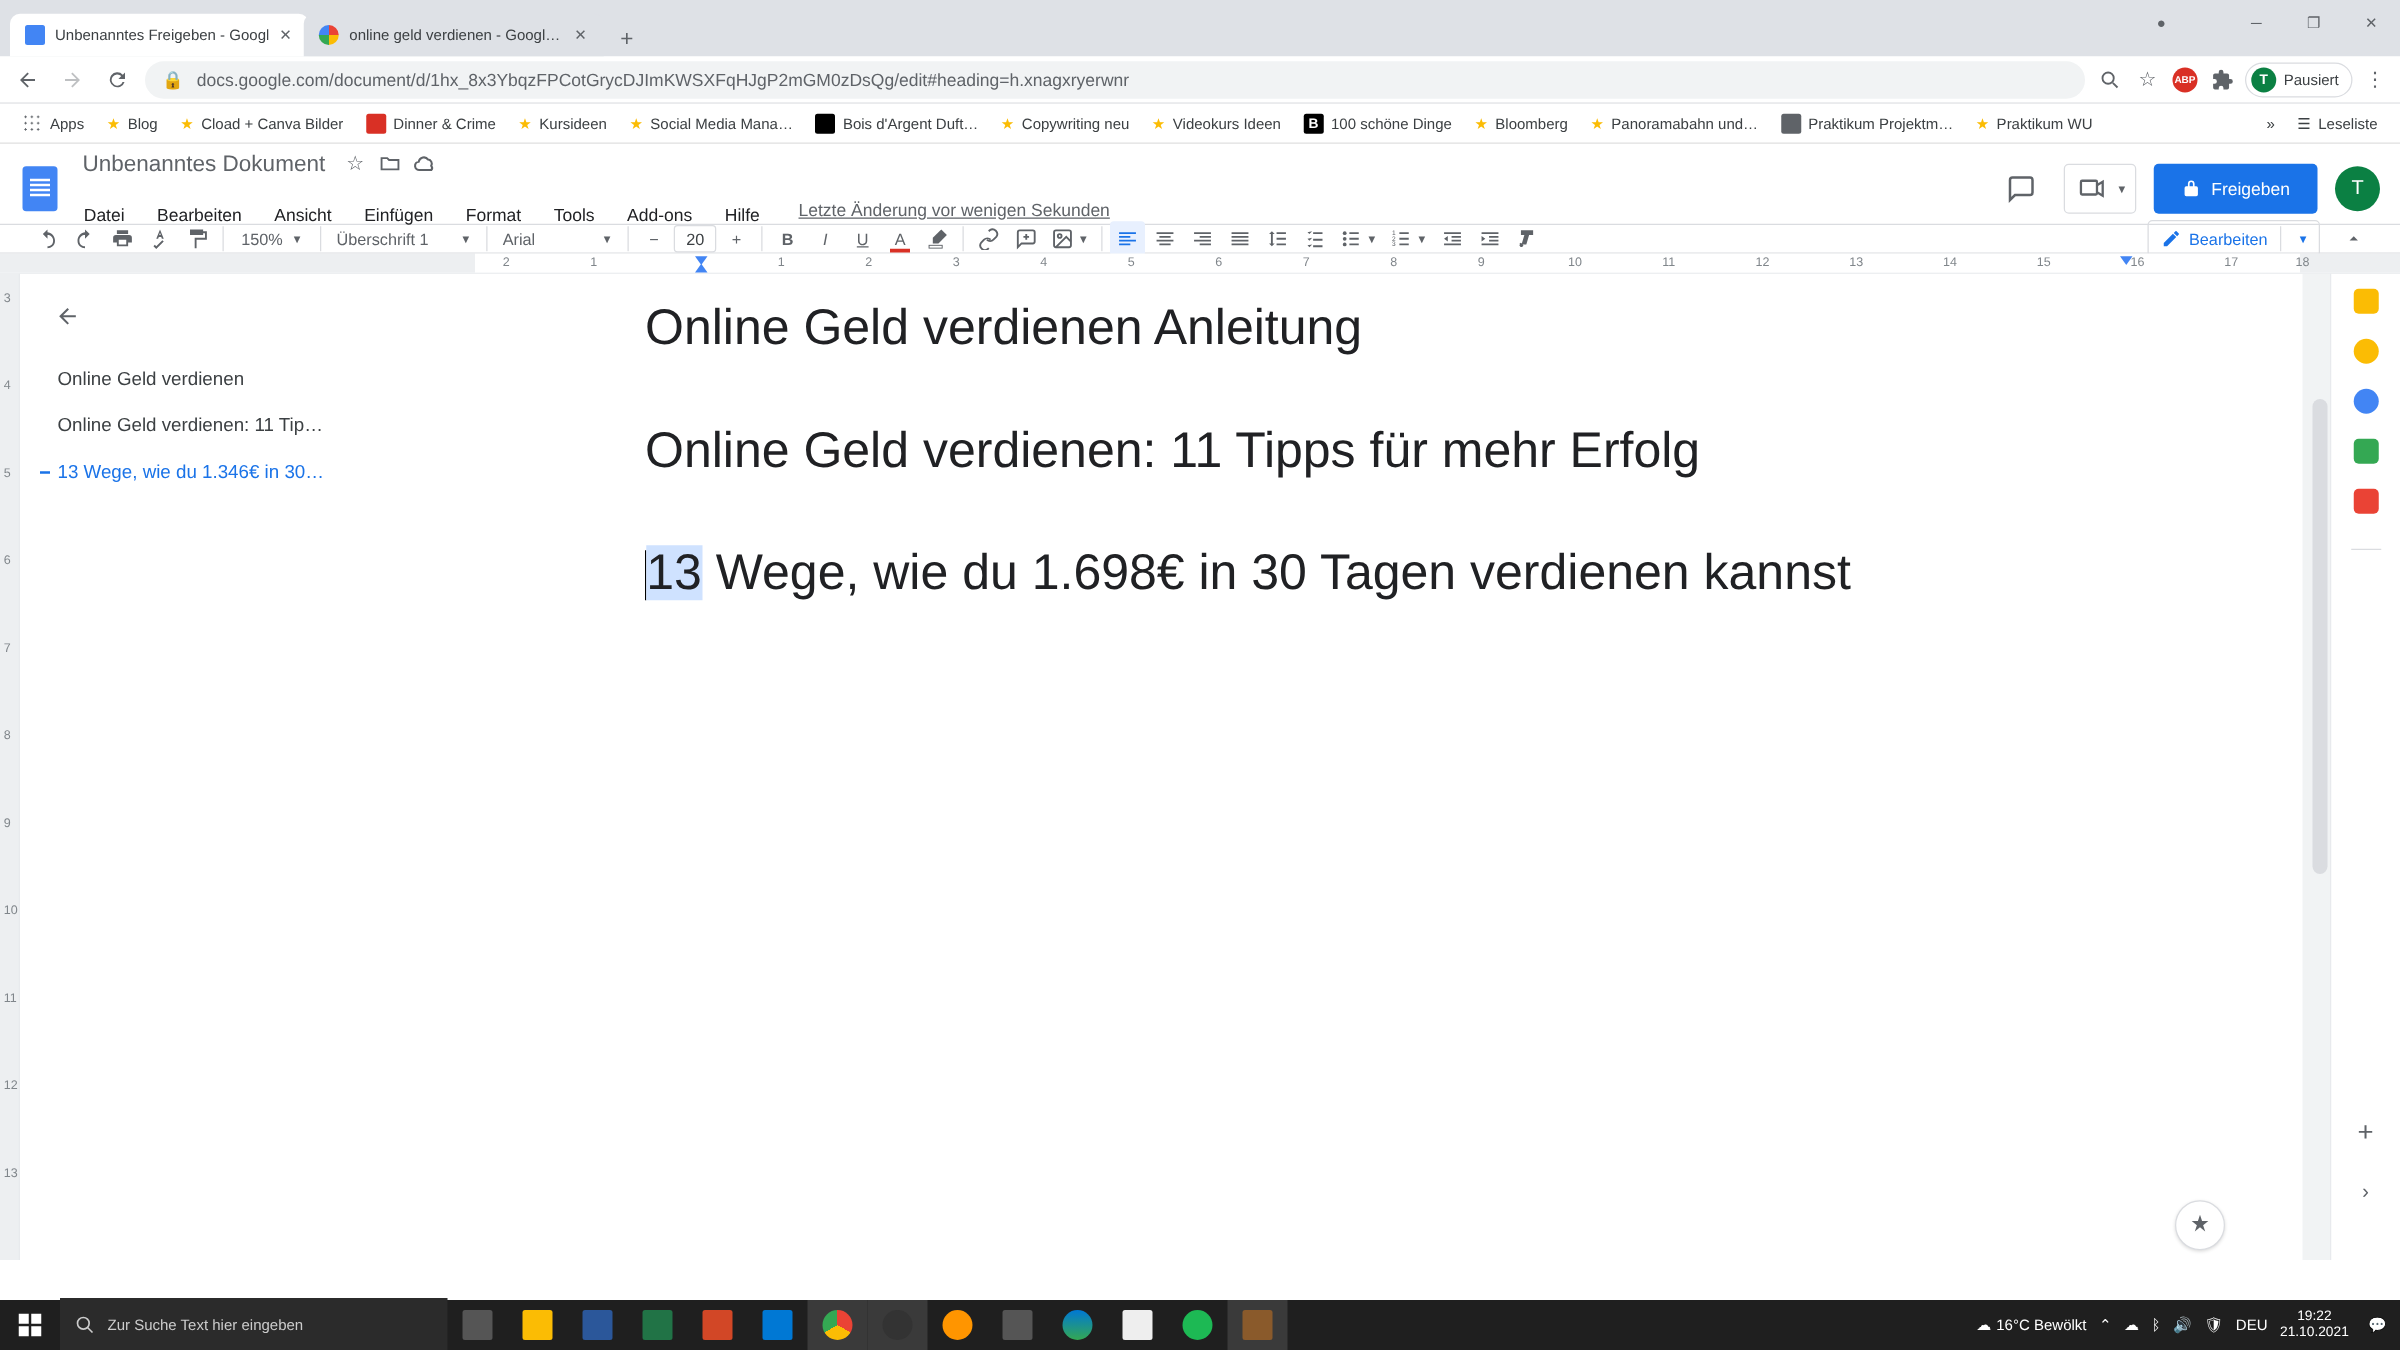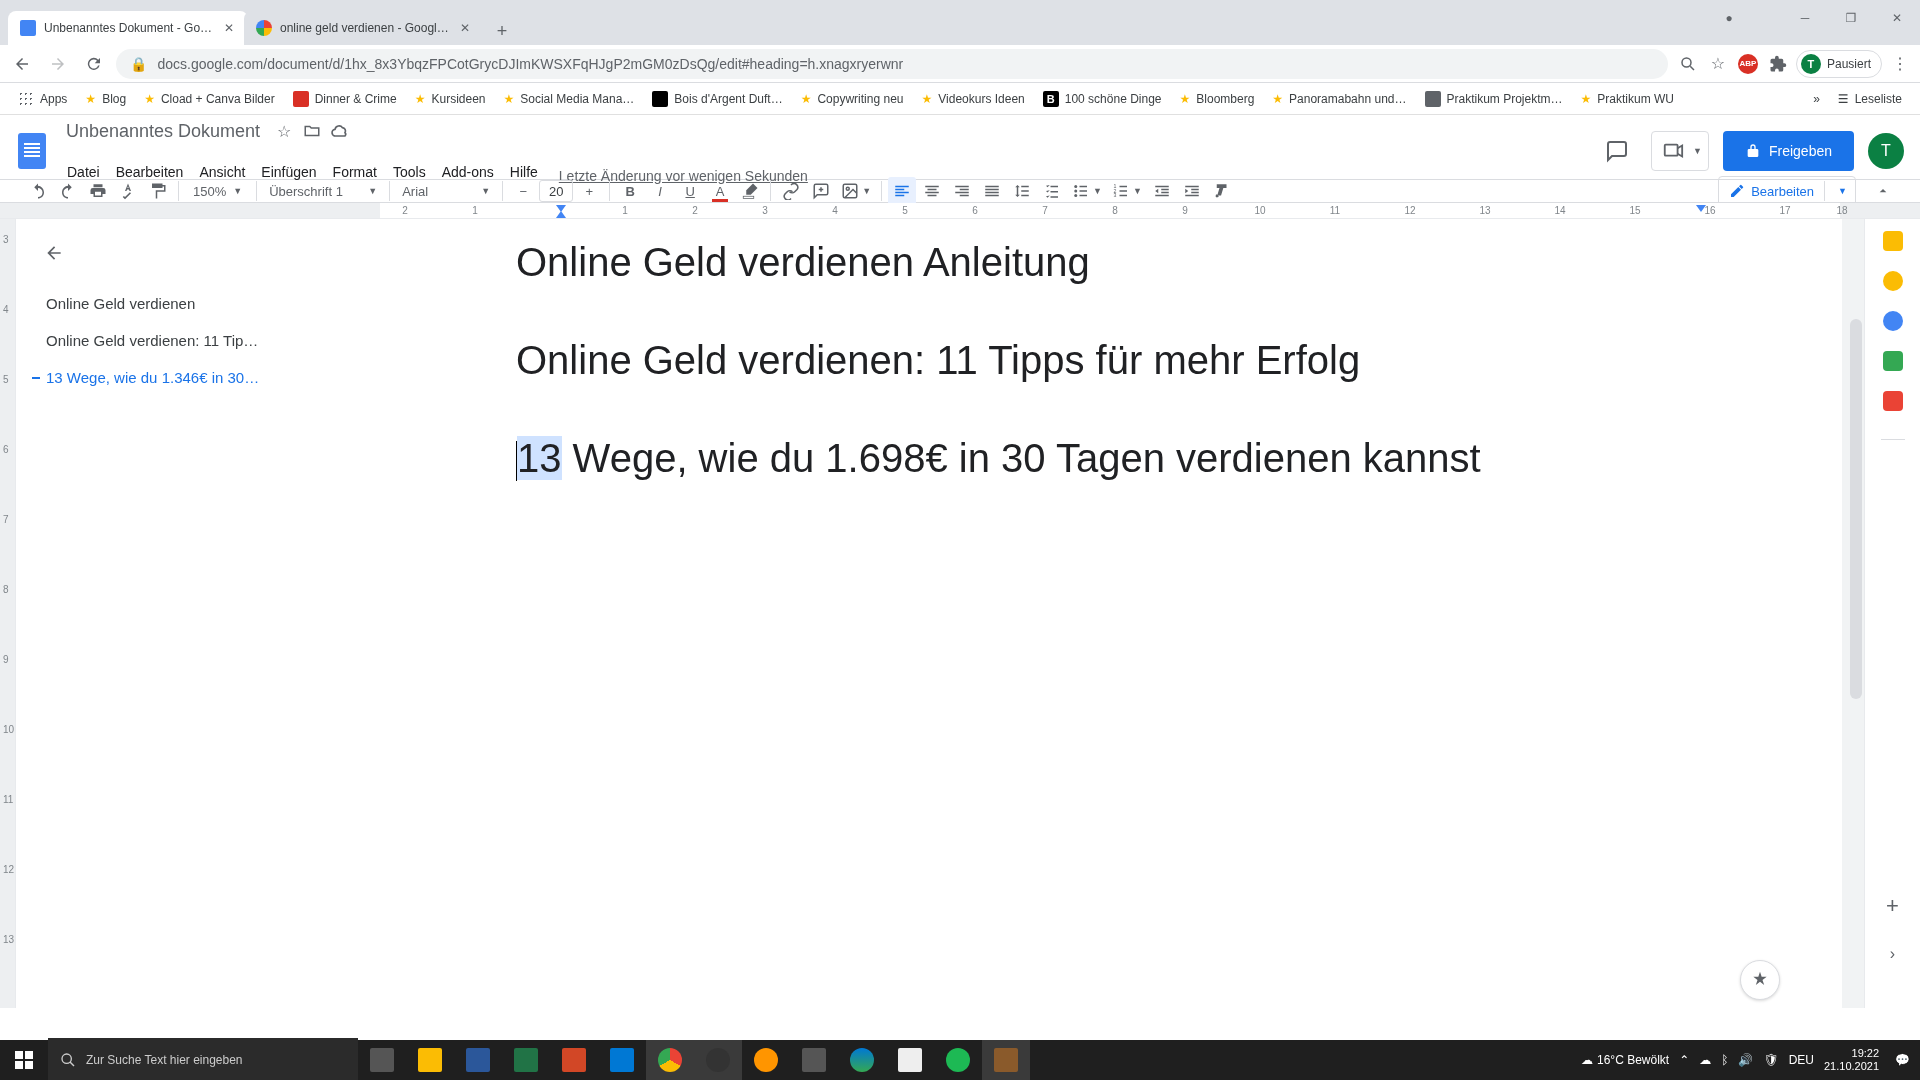--- a/index.html
+++ b/index.html
@@ -32,21 +32,21 @@
 
 .docs-hdr { height:64px; display:flex; align-items:center; padding:8px 16px 0 12px; gap:8px; }
 .docs-logo { width:40px; height:52px; display:flex; align-items:center; justify-content:center; }
 .docs-logo .l { width:28px; height:36px; background:#4285f4; border-radius:3px; position:relative; }
 .docs-logo .l::before { content:""; position:absolute; top:10px; left:6px; right:6px; height:2px; background:#fff; box-shadow:0 4px 0 #fff,0 8px 0 #fff,0 12px 0 #fff; }
 .docs-title-area { flex:1; }
 .docs-name-row { display:flex; align-items:center; gap:8px; }
 .docs-name { font-size:18px; color:#5f6368; padding:2px 6px; }
 .docs-name-icons { display:flex; gap:8px; color:#5f6368; }
 .docs-name-icons .i { width:20px; height:20px; display:flex; align-items:center; justify-content:center; cursor:pointer; }
-.docs-menus { display:flex; gap:2px; margin-top:16px; font-size:14px; color:#202124; align-items:flex-end; }
+.docs-menus { display:flex; gap:12px; margin-top:16px; font-size:14px; color:#202124; align-items:flex-start; }
 .docs-menus .m { padding:4px 7px; cursor:pointer; border-radius:4px; }
 .docs-menus .hist { color:#5f6368; text-decoration:underline; margin-left:12px; font-size:14px; }
 .docs-right { display:flex; align-items:center; gap:14px; }
 .comment-ic { width:40px; height:40px; display:flex; align-items:center; justify-content:center; color:#5f6368; cursor:pointer; }
 .meetbox { height:40px; border:1px solid #dadce0; border-radius:4px; display:flex; align-items:center; padding:0 6px 0 10px; gap:6px; color:#5f6368; cursor:pointer; }
 .share-btn { height:40px; background:#1a73e8; color:#fff; border-radius:4px; display:flex; align-items:center; padding:0 22px; gap:8px; font-size:14px; font-weight:500; cursor:pointer; }
 .acct { width:36px; height:36px; border-radius:50%; background:#0b8043; color:#fff; display:flex; align-items:center; justify-content:center; font-size:16px; font-weight:500; }
 
 .toolbar { height:24px; border-top:1px solid #dadce0; border-bottom:1px solid #dadce0; display:flex; align-items:center; padding:0 24px; gap:2px; font-size:13px; color:#5f6368; }
 .tbtn { min-width:28px; height:28px; display:flex; align-items:center; justify-content:center; border-radius:3px; cursor:pointer; padding:0 4px; }
@@ -94,32 +94,32 @@
 .start { width:48px; height:40px; display:flex; align-items:center; justify-content:center; }
 .start .win { width:18px; height:18px; display:grid; grid-template-columns:1fr 1fr; grid-template-rows:1fr 1fr; gap:2px; }
 .start .win span{ background:#fff; }
 .search { height:44px; width:310px; display:flex; align-items:center; background:#2b2b2b; padding:0 12px; gap:10px; color:#ccc; }
 .pins { display:flex; height:40px; }
 .pin { width:48px; height:40px; display:flex; align-items:center; justify-content:center; position:relative; }
 .pin.active { background:#3a3a3a; }
 .pin .ic { width:24px; height:24px; border-radius:2px; }
 .tray { margin-left:auto; display:flex; align-items:center; gap:10px; padding:0 10px; }
 .tray .t { display:flex; align-items:center; gap:4px; }
-.clock { text-align:right; line-height:1.15; font-size:11px; padding-right:6px; }
+.clock { text-align:center; line-height:1.15; font-size:11px; padding-right:6px; }
 svg { display:block; }
 .dd { font-size:9px; margin-left:3px; }
 .scrollbar-v { position:absolute; right:2px; top:100px; width:12px; height:380px; background:#dadce0; border-radius:6px; }
 </style>
 </head>
 <body>
 
 <div class="tabstrip">
   <div class="tab">
     <span class="favicon" style="background:#4285f4;border-radius:2px;position:relative;"></span>
-    <span class="title">Unbenanntes Dokument - Googl</span>
+    <span class="title">Unbenanntes Freigeben - Googl</span>
     <span class="close">✕</span>
   </div>
   <div class="tab inactive">
     <span class="favicon" style="background:conic-gradient(#ea4335 0 90deg,#fbbc04 90deg 180deg,#34a853 180deg 270deg,#4285f4 270deg 360deg);border-radius:50%;"></span>
     <span class="title">online geld verdienen - Google S</span>
     <span class="close">✕</span>
   </div>
   <div class="newtab">+</div>
   <div class="winctrl">
     <div class="b" style="margin-right:30px">●</div>

